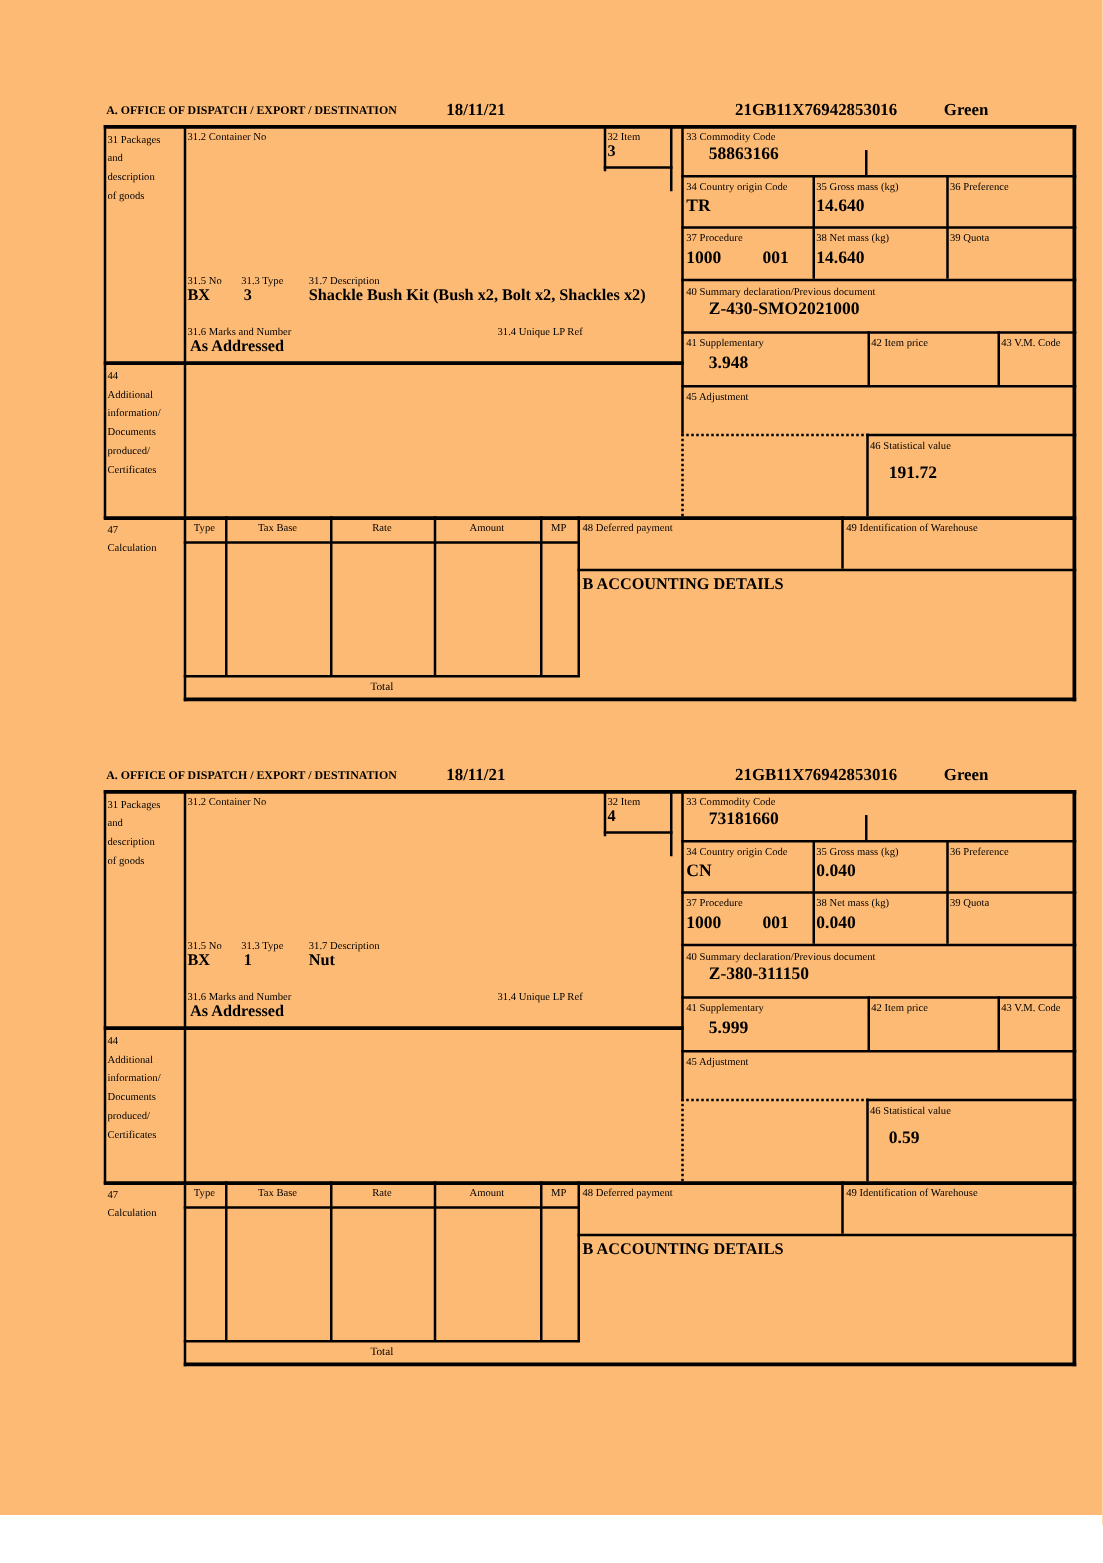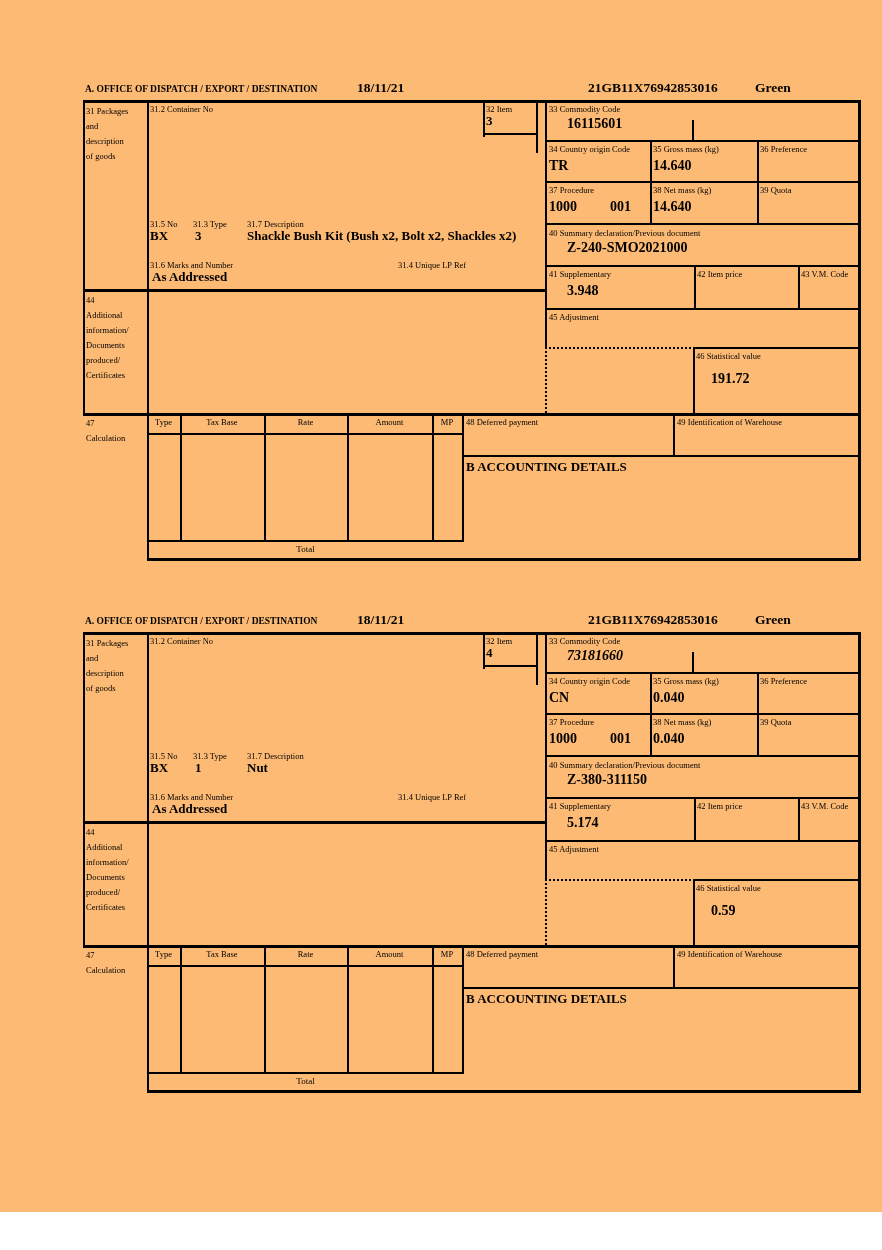--- a/index.html
+++ b/index.html
@@ -76,34 +76,34 @@
       <div class="vl" style="left:590px;top:313px;height:42px;"></div>
 
       <span class="lbl ml" style="left:3px;top:4px;width:60px;">31 Packages
 and
 description
 of goods</span>
       <span class="lbl" style="left:67px;top:4px;">31.2 Container No</span>
       <span class="lbl" style="left:403px;top:4px;">32 Item</span>
       <span class="val" style="left:403px;top:13px;">3</span>
       <span class="lbl" style="left:466px;top:4px;">33 Commodity Code</span>
-      <span class="val big" style="left:484px;top:16px;">16115601</span>
+      <span class="val big" style="left:484px;top:16px;">58863166</span>
       <span class="lbl" style="left:466px;top:44px;">34 Country origin Code</span>
       <span class="val big" style="left:466px;top:58px;">TR</span>
       <span class="lbl" style="left:570px;top:44px;">35 Gross mass (kg)</span>
       <span class="val big" style="left:570px;top:58px;">14.640</span>
       <span class="lbl" style="left:677px;top:44px;">36 Preference</span>
       <span class="lbl" style="left:466px;top:85px;">37 Procedure</span>
       <span class="val big" style="left:466px;top:99px;">1000</span>
       <span class="val big" style="left:527px;top:99px;">001</span>
       <span class="lbl" style="left:570px;top:85px;">38 Net mass (kg)</span>
       <span class="val big" style="left:570px;top:99px;">14.640</span>
       <span class="lbl" style="left:677px;top:85px;">39 Quota</span>
       <span class="lbl" style="left:466px;top:128px;">40 Summary declaration/Previous document</span>
-      <span class="val big" style="left:484px;top:140px;">Z-240-SMO2021000</span>
+      <span class="val big" style="left:484px;top:140px;">Z-430-SMO2021000</span>
       <span class="lbl" style="left:67px;top:119px;">31.5 No</span>
       <span class="lbl" style="left:110px;top:119px;">31.3 Type</span>
       <span class="lbl" style="left:164px;top:119px;">31.7 Description</span>
       <span class="val" style="left:67px;top:128px;">BX</span>
       <span class="val" style="left:112px;top:128px;">3</span>
       <span class="val" style="left:164px;top:128px;">Shackle Bush Kit (Bush x2, Bolt x2, Shackles x2)</span>
       <span class="lbl" style="left:67px;top:160px;">31.6 Marks and Number</span>
       <span class="lbl" style="left:315px;top:160px;">31.4 Unique LP Ref</span>
       <span class="val" style="left:69px;top:169px;">As Addressed</span>
       <span class="lbl" style="left:466px;top:169px;">41 Supplementary</span>
@@ -179,21 +179,21 @@
       <div class="vl" style="left:590px;top:313px;height:42px;"></div>
 
       <span class="lbl ml" style="left:3px;top:4px;width:60px;">31 Packages
 and
 description
 of goods</span>
       <span class="lbl" style="left:67px;top:4px;">31.2 Container No</span>
       <span class="lbl" style="left:403px;top:4px;">32 Item</span>
       <span class="val" style="left:403px;top:13px;">4</span>
       <span class="lbl" style="left:466px;top:4px;">33 Commodity Code</span>
-      <span class="val big" style="left:484px;top:16px;font-style:italic;">73181660</span>
+      <span class="val big" style="left:484px;top:16px;">73181660</span>
       <span class="lbl" style="left:466px;top:44px;">34 Country origin Code</span>
       <span class="val big" style="left:466px;top:58px;">CN</span>
       <span class="lbl" style="left:570px;top:44px;">35 Gross mass (kg)</span>
       <span class="val big" style="left:570px;top:58px;">0.040</span>
       <span class="lbl" style="left:677px;top:44px;">36 Preference</span>
       <span class="lbl" style="left:466px;top:85px;">37 Procedure</span>
       <span class="val big" style="left:466px;top:99px;">1000</span>
       <span class="val big" style="left:527px;top:99px;">001</span>
       <span class="lbl" style="left:570px;top:85px;">38 Net mass (kg)</span>
       <span class="val big" style="left:570px;top:99px;">0.040</span>
@@ -203,21 +203,21 @@
       <span class="lbl" style="left:67px;top:119px;">31.5 No</span>
       <span class="lbl" style="left:110px;top:119px;">31.3 Type</span>
       <span class="lbl" style="left:164px;top:119px;">31.7 Description</span>
       <span class="val" style="left:67px;top:128px;">BX</span>
       <span class="val" style="left:112px;top:128px;">1</span>
       <span class="val" style="left:164px;top:128px;">Nut</span>
       <span class="lbl" style="left:67px;top:160px;">31.6 Marks and Number</span>
       <span class="lbl" style="left:315px;top:160px;">31.4 Unique LP Ref</span>
       <span class="val" style="left:69px;top:169px;">As Addressed</span>
       <span class="lbl" style="left:466px;top:169px;">41 Supplementary</span>
-      <span class="val big" style="left:484px;top:183px;">5.174</span>
+      <span class="val big" style="left:484px;top:183px;">5.999</span>
       <span class="lbl" style="left:614px;top:169px;">42 Item price</span>
       <span class="lbl" style="left:718px;top:169px;">43 V.M. Code</span>
       <span class="lbl ml" style="left:3px;top:193px;width:60px;">44
 Additional
 information/
 Documents
 produced/
 Certificates</span>
       <span class="lbl" style="left:466px;top:212px;">45 Adjustment</span>
       <span class="lbl" style="left:613px;top:251px;">46 Statistical value</span>

